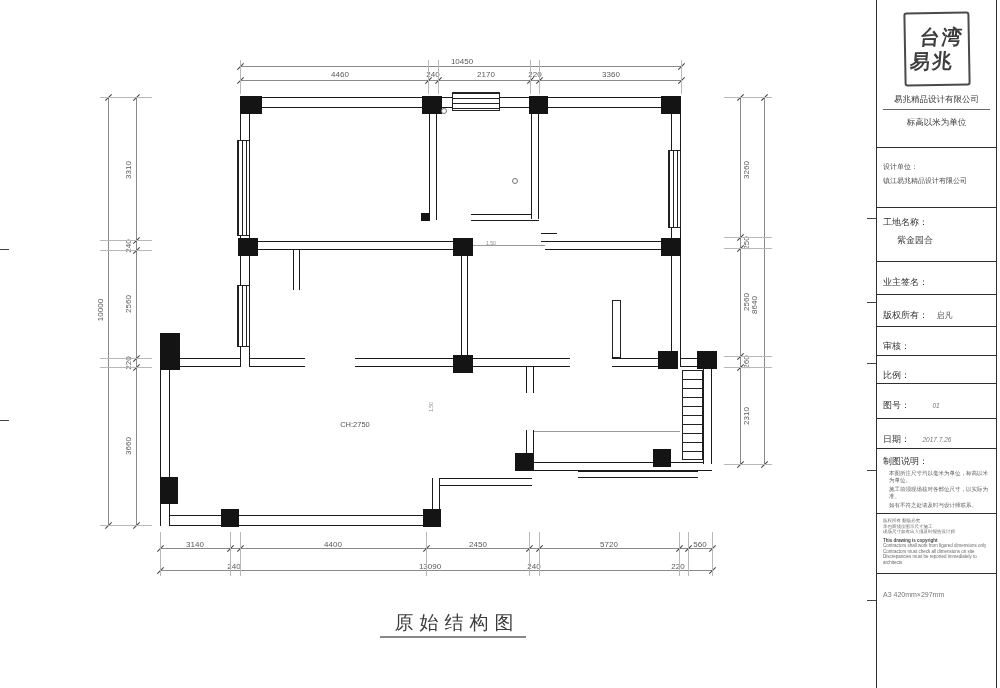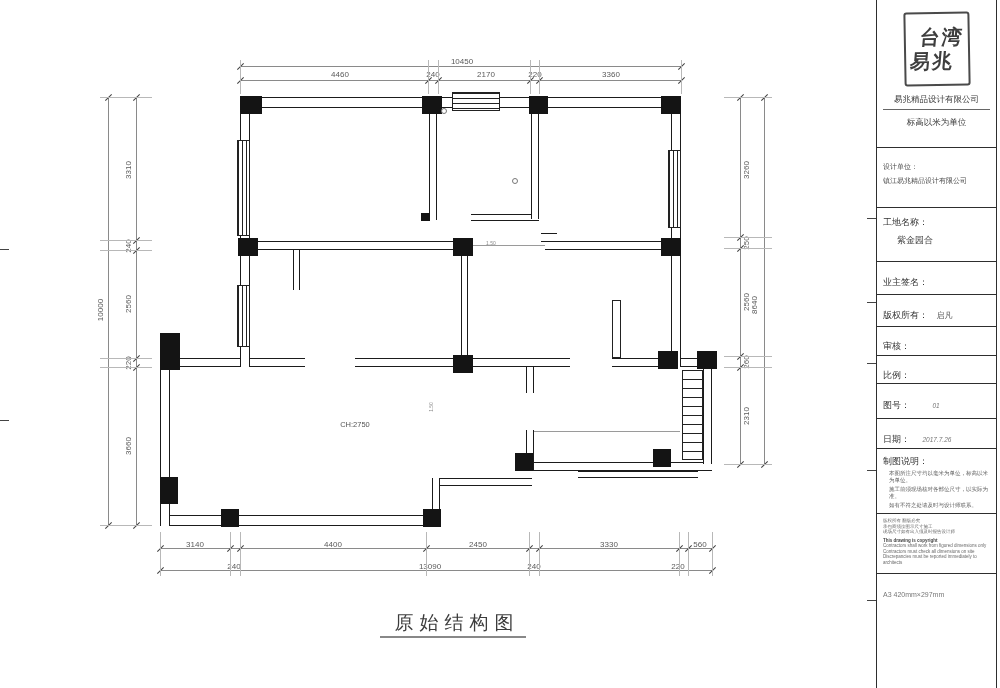--- a/index.html
+++ b/index.html
@@ -134,21 +134,21 @@
   <span class="dimlab v" style="left:735px;top:300px;">8640</span>
   <span class="dimlab v" style="left:727px;top:165px;">3260</span>
   <span class="dimlab v" style="left:727px;top:238px;">250</span>
   <span class="dimlab v" style="left:727px;top:297px;">2560</span>
   <span class="dimlab v" style="left:727px;top:357px;">260</span>
   <span class="dimlab v" style="left:727px;top:411px;">2310</span>
 
   <span class="dimlab" style="left:175px;top:540px;">3140</span>
   <span class="dimlab" style="left:313px;top:540px;">4400</span>
   <span class="dimlab" style="left:458px;top:540px;">2450</span>
-  <span class="dimlab" style="left:589px;top:540px;">3330</span>
+  <span class="dimlab" style="left:589px;top:540px;">5720</span>
   <span class="dimlab" style="left:680px;top:540px;">560</span>
 
   <span class="dimlab" style="left:214px;top:562px;">240</span>
   <span class="dimlab" style="left:410px;top:562px;">13090</span>
   <span class="dimlab" style="left:514px;top:562px;">240</span>
   <span class="dimlab" style="left:658px;top:562px;">220</span>
 
   <div class="plan-title">原始结构图</div>
   <div class="plan-title-rule"></div>
 

